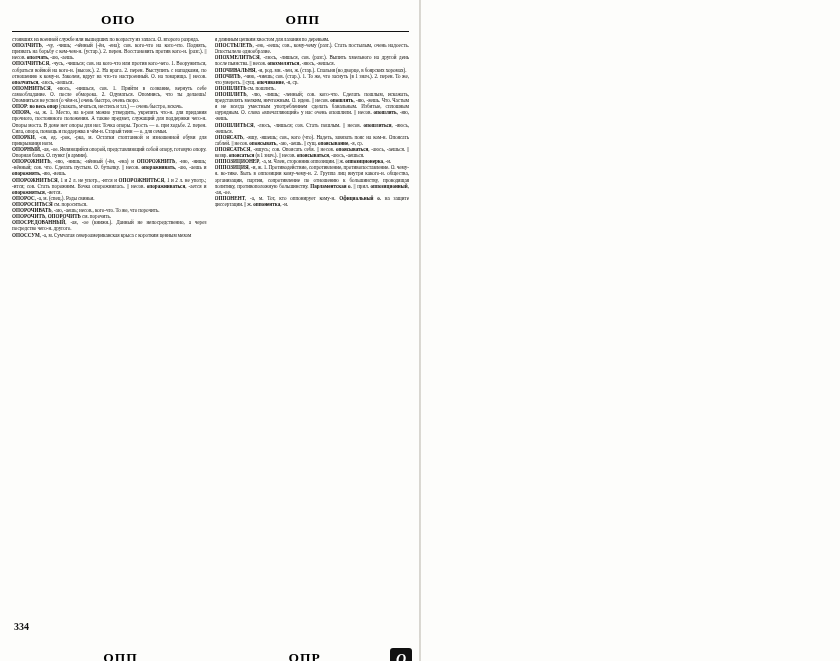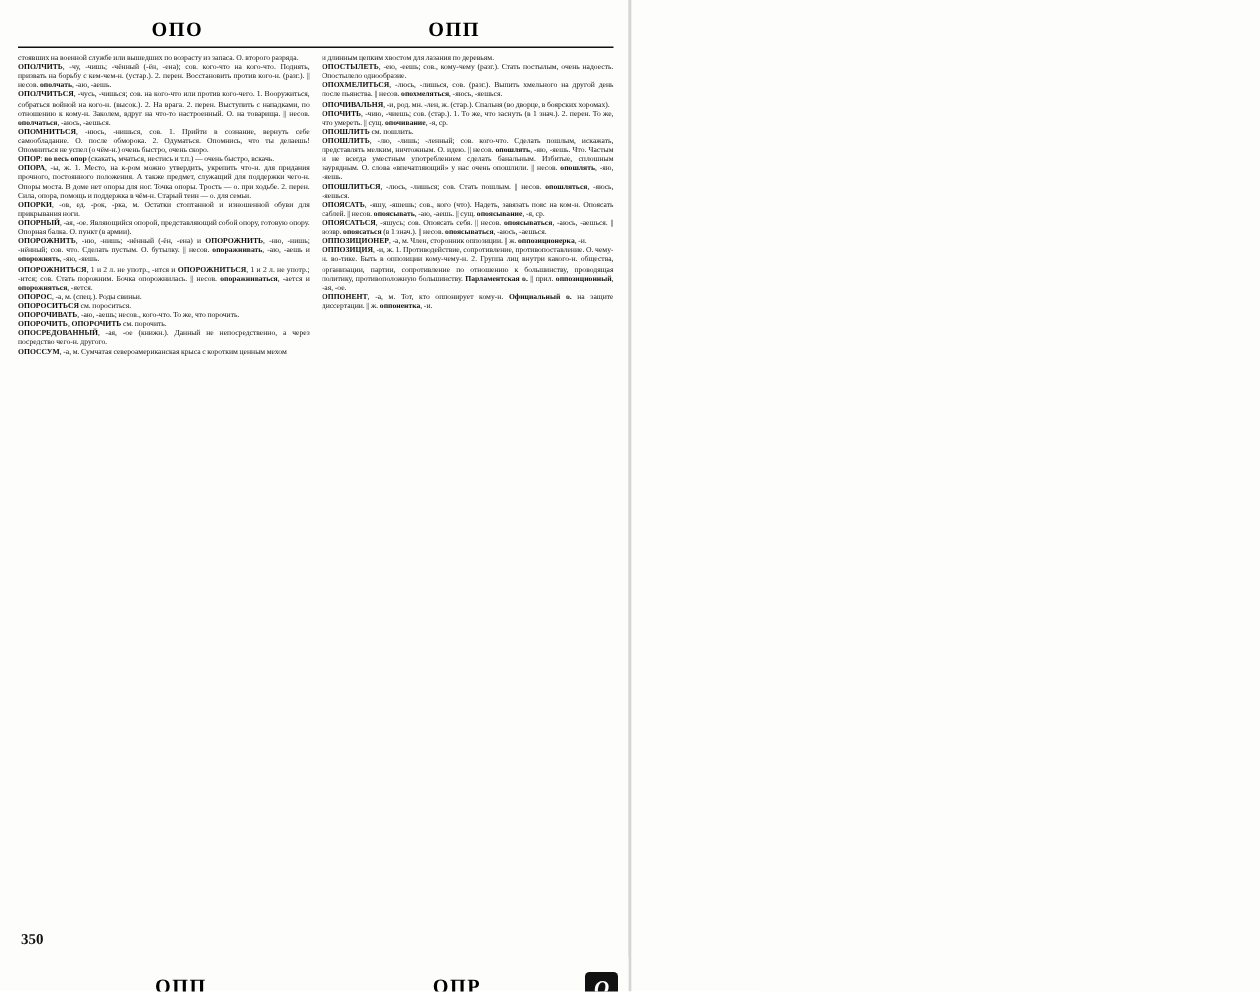--- a/index.html
+++ b/index.html
@@ -160,21 +160,21 @@
             <p class="entry"><b>ОПОШЛИТЬ</b> см. пошлить.</p>
             <p class="entry"><b>ОПОШЛИТЬ</b>, -лю, -лишь; -ленный; сов. кого-что. Сделать пошлым, искажать, представлять мелким, ничтожным. О. идею. || несов. <b>опошлять</b>, -яю, -яешь. Что. Частым и не всегда уместным употреблением сделать банальным. Избитые, сплошным заурядным. О. слова «впечатляющий» у нас очень опошлили. || несов. <b>опошлять</b>, -яю, -яешь.</p>
             <p class="entry"><b>ОПОШЛИТЬСЯ</b>, -люсь, -лишься; сов. Стать пошлым. || несов. <b>опошляться</b>, -яюсь, -яешься.</p>
             <p class="entry"><b>ОПОЯСАТЬ</b>, -яшу, -яшешь; сов., кого (что). Надеть, завязать пояс на ком-н. Опоясать саблей. || несов. <b>опоясывать</b>, -аю, -аешь. || сущ. <b>опоясывание</b>, -я, ср.</p>
             <p class="entry"><b>ОПОЯСАТЬСЯ</b>, -яшусь; сов. Опоясать себя. || несов. <b>опоясываться</b>, -аюсь, -аешься. || возвр. <b>опоясаться</b> (в 1 знач.). || несов. <b>опоясываться</b>, -аюсь, -аешься.</p>
             <p class="entry"><b>ОППОЗИЦИОНЕР</b>, -а, м. Член, сторонник оппозиции. || ж. <b>оппозиционерка</b>, -и.</p>
             <p class="entry"><b>ОППОЗИЦИЯ</b>, -и, ж. 1. Противодействие, сопротивление, противопоставление. О. чему-н. во-тике. Быть в оппозиции кому-чему-н. 2. Группа лиц внутри какого-н. общества, организации, партии, сопротивление по отношению к большинству, проводящая политику, противоположную большинству. <b>Парламентская о.</b> || прил. <b>оппозиционный</b>, -ая, -ое.</p>
             <p class="entry"><b>ОППОНЕНТ</b>, -а, м. Тот, кто оппонирует кому-н. <b>Официальный о.</b> на защите диссертации. || ж. <b>оппонентка</b>, -и.</p>
           </div>
       </div>
-      <div class="folio">350</div>
+      <div class="folio">334</div>
     </div>
 
     <div class="leaf right">
       <div class="headline">
         <span>ОПП</span>
         <span>ОПР</span>
       </div>
       <div class="rule"></div>
       <div class="cols">
         <div class="col" id="rc1">

